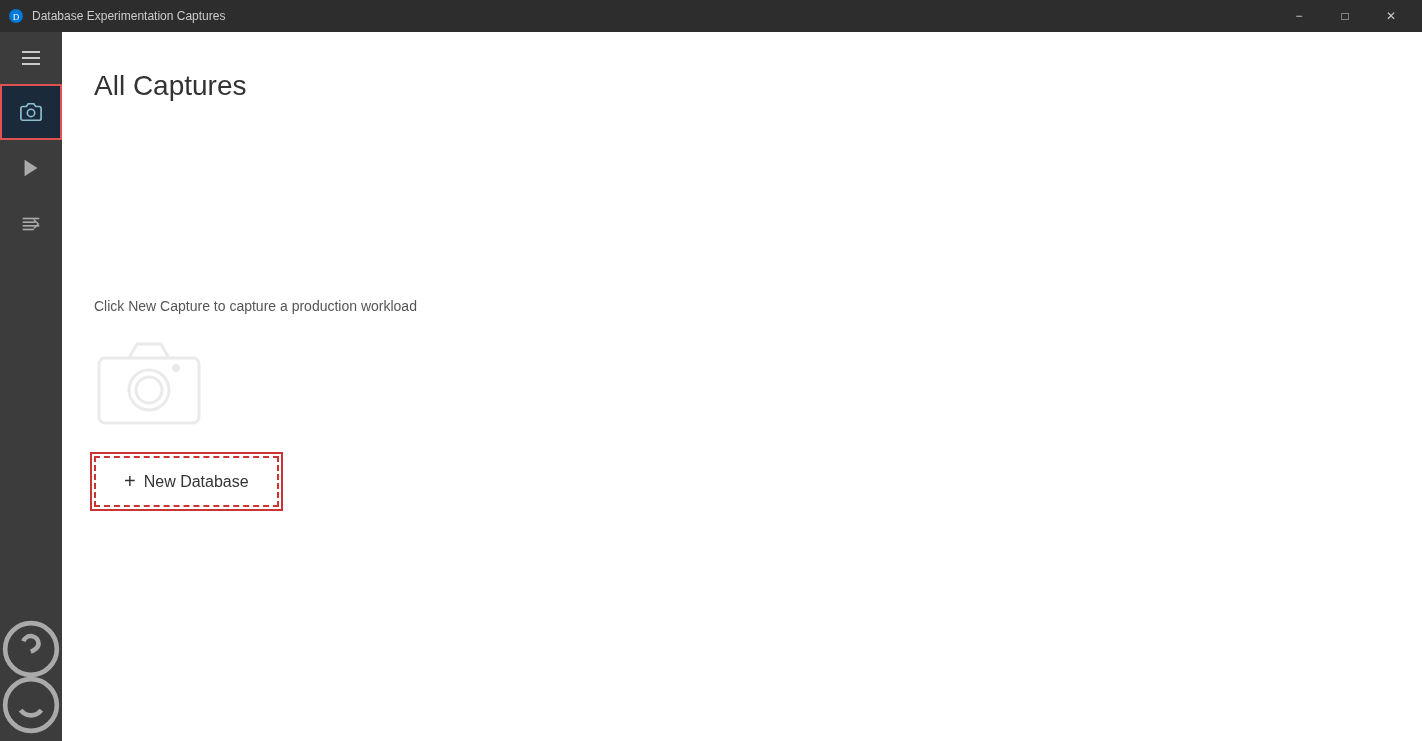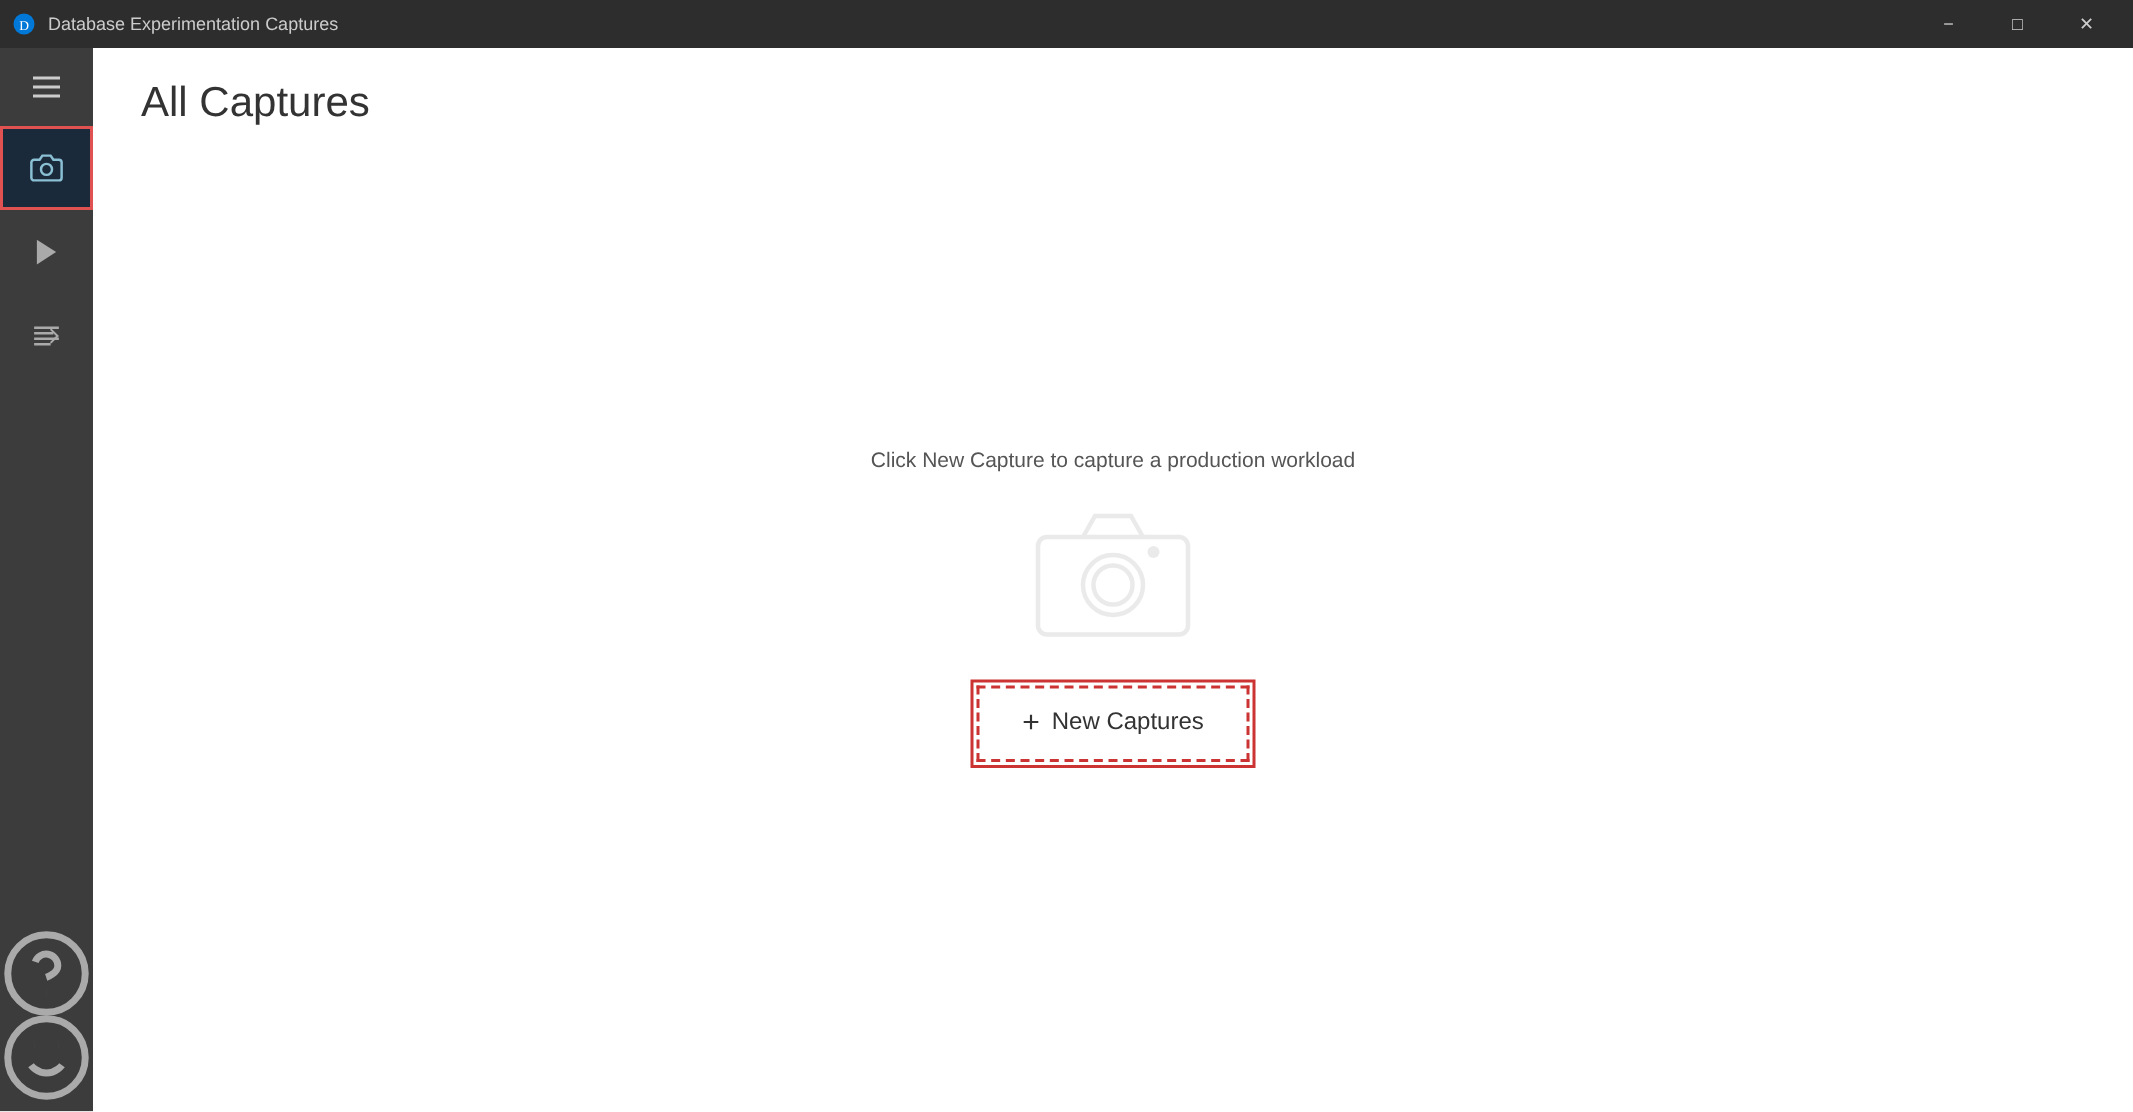--- a/index.html
+++ b/index.html
@@ -150,35 +150,35 @@
       cursor: pointer;
       color: #cccccc;
     }
 
     
     .content {
       flex: 1;
       background: #ffffff;
       display: flex;
       flex-direction: column;
-      padding: 20px 32px;
+      padding: 38px 32px;
     }
 
     .page-title {
       font-size: 28px;
       font-weight: 300;
       color: #333333;
       margin-bottom: 0;
     }
 
     .content-body {
       flex: 1;
       display: flex;
       flex-direction: column;
-      align-items: center;
+      align-items: flex-start;
       justify-content: center;
       gap: 24px;
     }
 
     .empty-state-text {
       font-size: 14px;
       color: #555555;
     }
 
     .empty-state-icon {
@@ -297,18 +297,18 @@
           <rect x="5" y="20" width="100" height="65" rx="6" ry="6"></rect>
           <path d="M35 20 l8-14 h24 l8 14"></path>
           <circle cx="55" cy="52" r="20"></circle>
           <circle cx="55" cy="52" r="13"></circle>
           <circle cx="82" cy="30" r="4" fill="#999999" stroke="none"></circle>
         </svg>
       </div>
 
       <button class="new-capture-btn">
         <span class="plus-icon">+</span>
-        <span>New Captures</span>
+        <span>New Database</span>
       </button>
     </div>
   </div>
 
 </div>
 
 </body></html>

